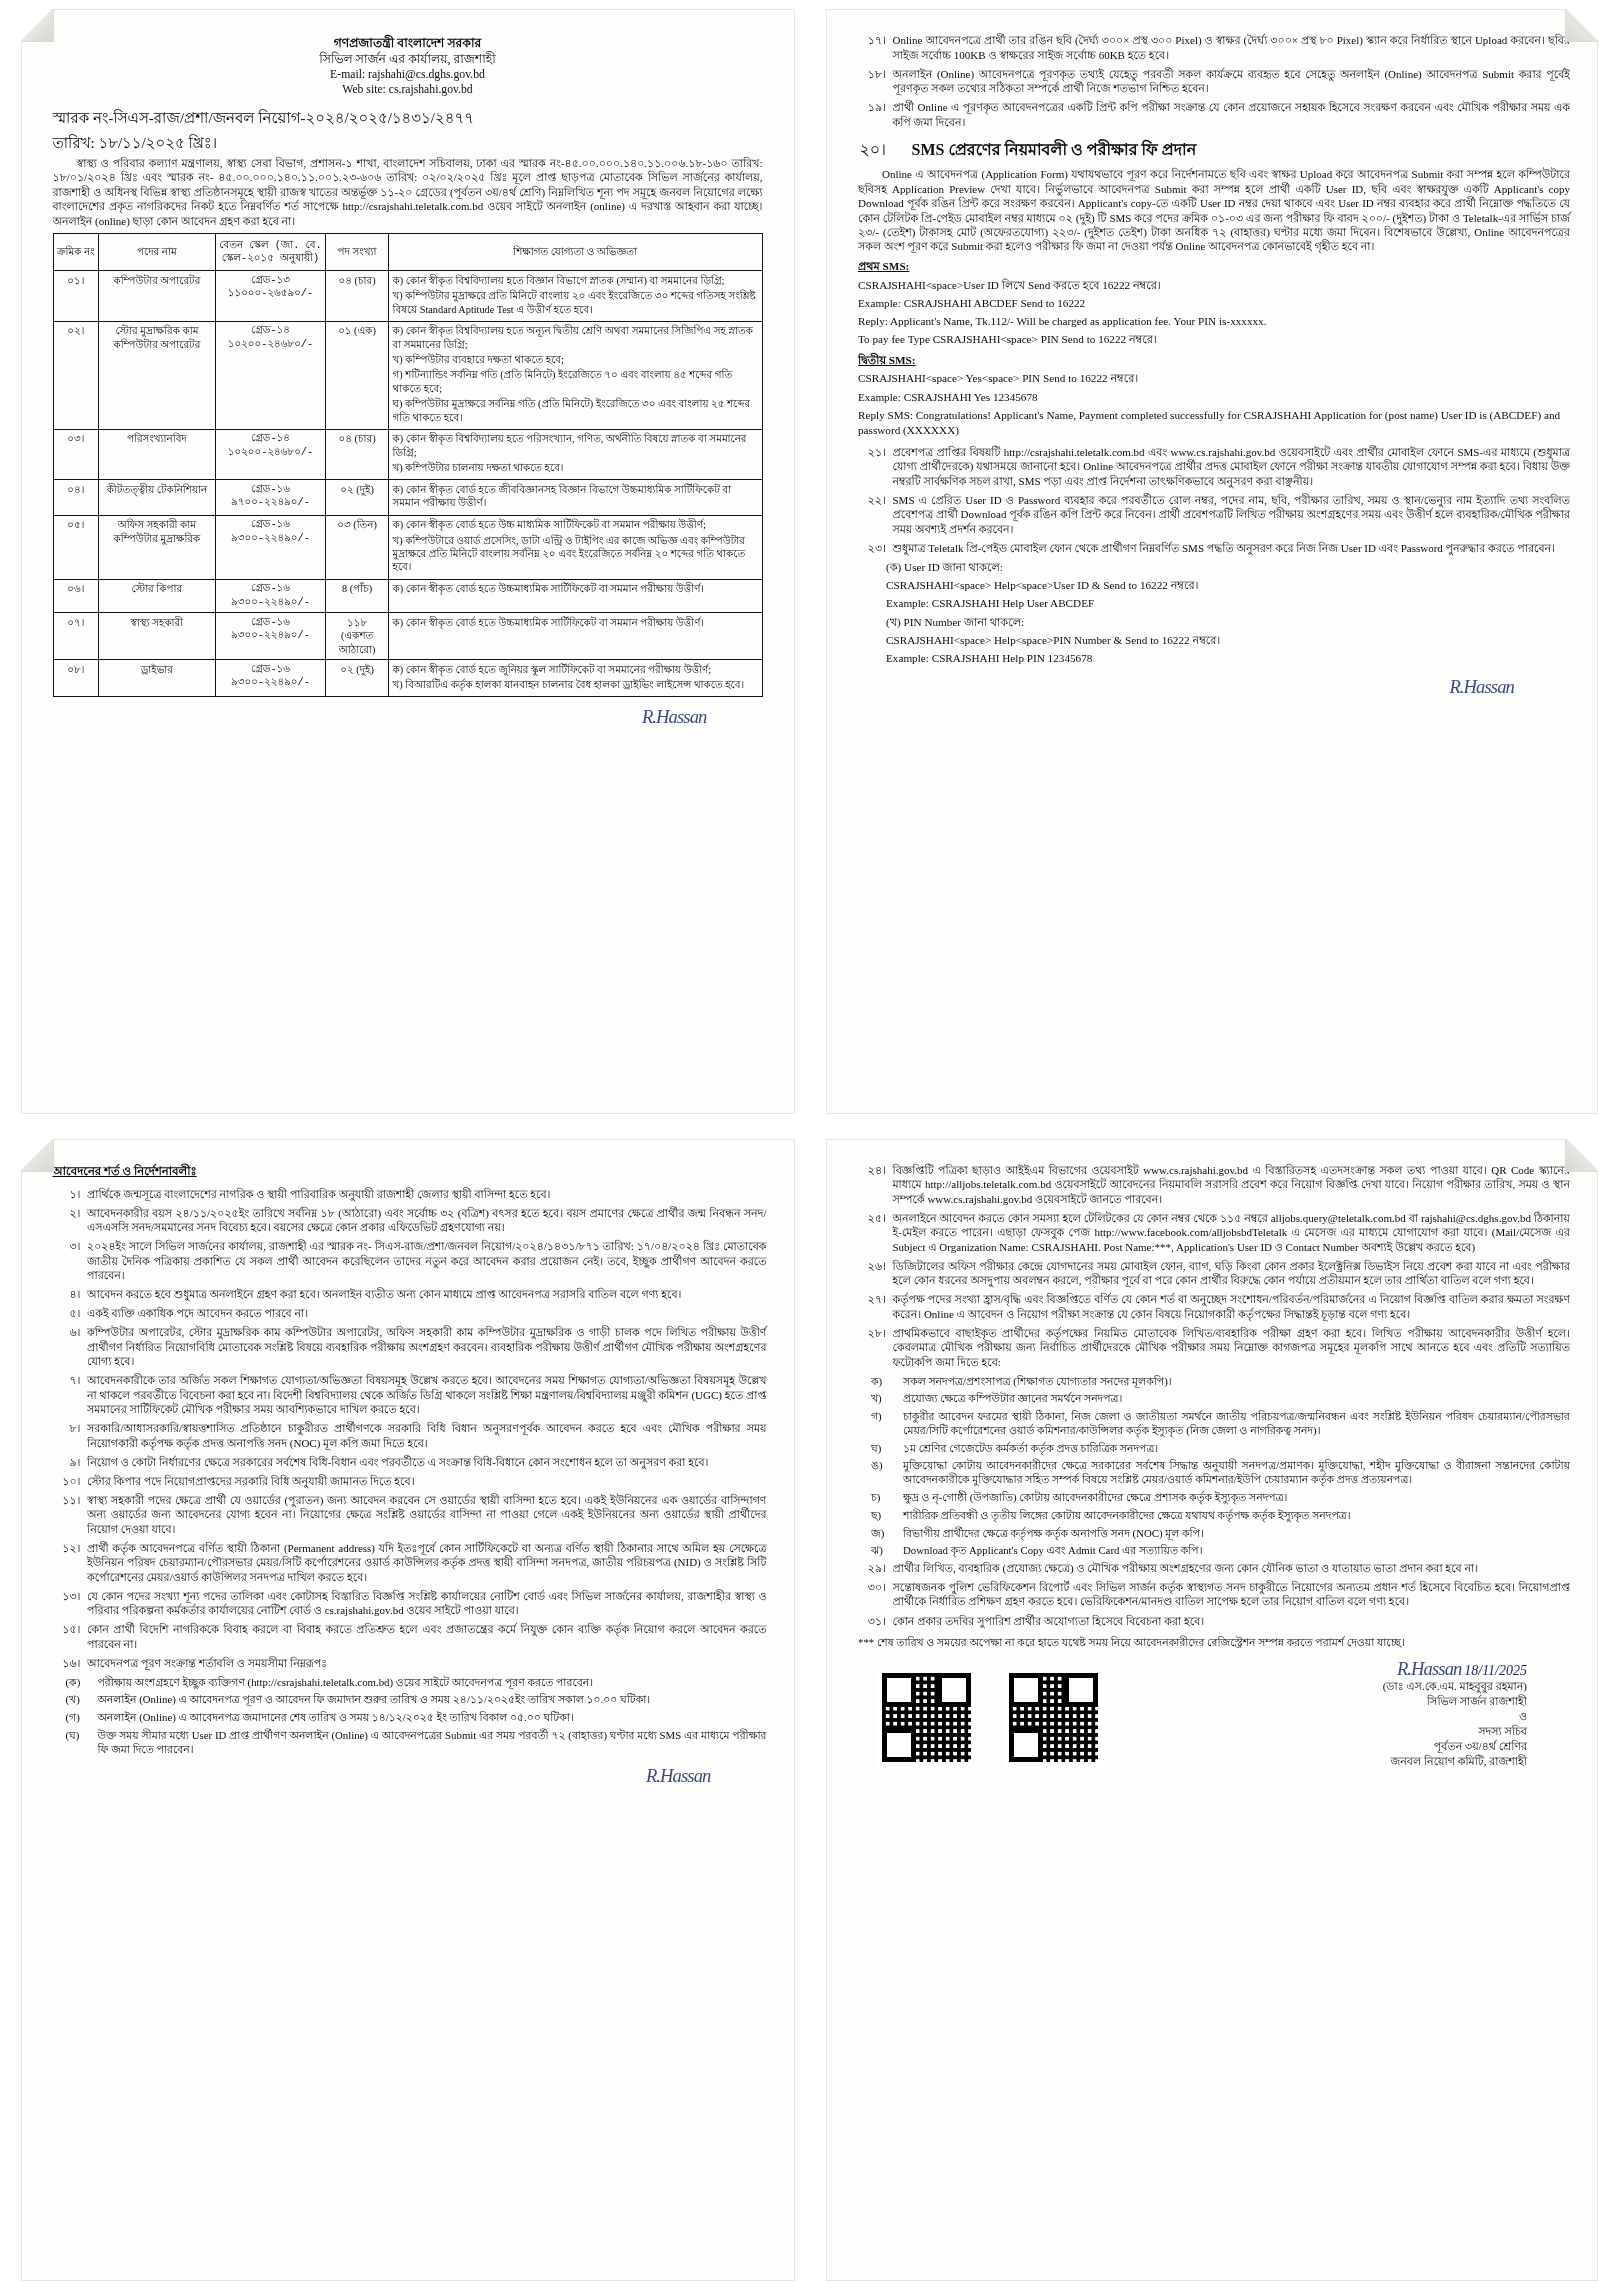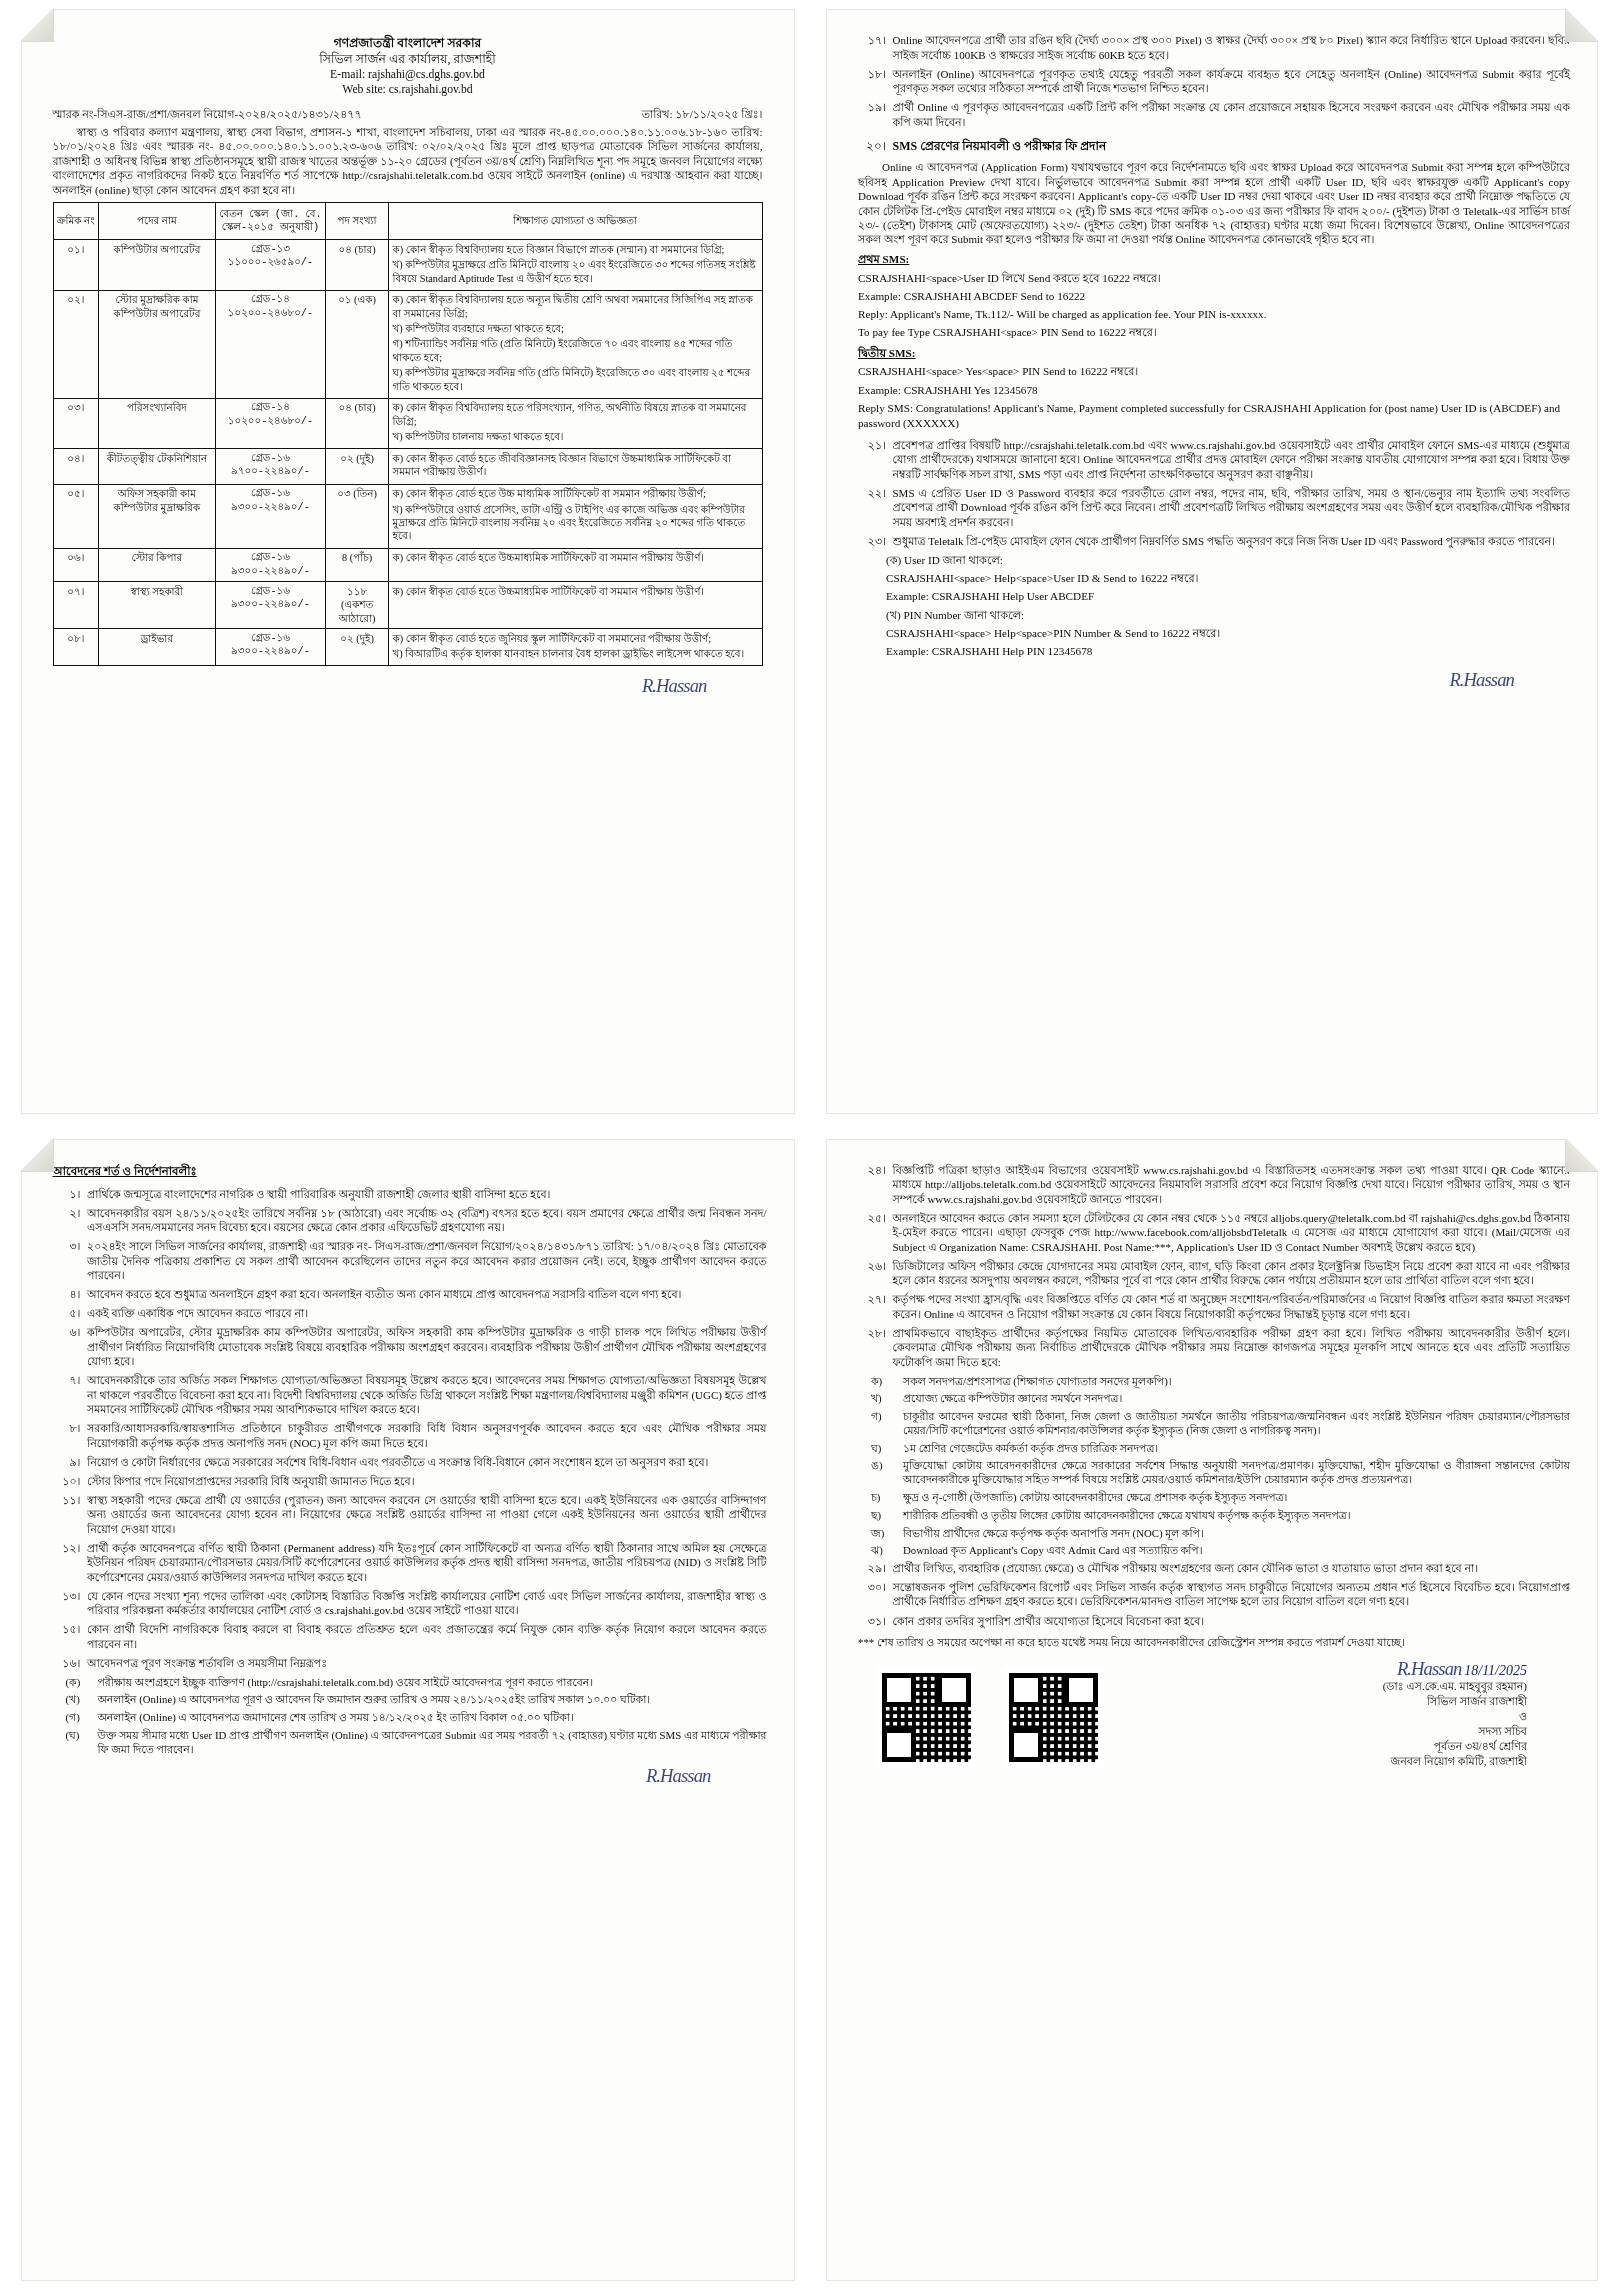--- a/index.html
+++ b/index.html
@@ -44,22 +44,23 @@
 
   .ctr { text-align: center; }
 
   .hdr-line { font-size: 12.3px; line-height: 16px; }
   .hdr-line.b { font-weight: bold; }
   .hdr-mail { font-size: 11.7px; line-height: 15px; }
 
   .memo-row {
     display: flex;
     justify-content: space-between;
-    font-size: 11px;
+    font-size: 15px;
     margin-top: 8.4px;
+    flex-direction: column;
   }
   .title {
     text-align: center;
     font-weight: bold;
     font-size: 13px;
     text-decoration: underline;
     margin: 5.6px 0 6.5px 0;
   }
   .para {
     font-size: 11px;
@@ -373,21 +374,21 @@
         <li>
           <span class="num">১৮।</span>
           <span class="txt">অনলাইন (Online) আবেদনপত্রে পূরণকৃত তথ্যই যেহেতু পরবর্তী সকল কার্যক্রমে ব্যবহৃত হবে সেহেতু অনলাইন (Online) আবেদনপত্র Submit করার পূর্বেই পূরণকৃত সকল তথ্যের সঠিকতা সম্পর্কে প্রার্থী নিজে শতভাগ নিশ্চিত হবেন।</span>
         </li>
         <li>
           <span class="num">১৯।</span>
           <span class="txt">প্রার্থী Online এ পূরণকৃত আবেদনপত্রের একটি প্রিন্ট কপি পরীক্ষা সংক্রান্ত যে কোন প্রয়োজনে সহায়ক হিসেবে সংরক্ষণ করবেন এবং মৌখিক পরীক্ষার সময় এক কপি জমা দিবেন।</span>
         </li>
       </ul>
 
-    <div style="display:flex;font-size:12px;font-weight:bold;margin:7.5px 0 3.7px 0;">
+    <div style="display:flex;font-size:16px;font-weight:bold;margin:7.5px 0 3.7px 0;gap:19px;">
       <span style="width:28px;text-align:right;padding-right:6.5px;font-weight:normal;">২০।</span>
       <span>SMS প্রেরণের নিয়মাবলী ও পরীক্ষার ফি প্রদান</span>
     </div>
 
     <div class="indentp">Online এ আবেদনপত্র (Application Form) যথাযথভাবে পূরণ করে নির্দেশনামতে ছবি এবং স্বাক্ষর Upload করে আবেদনপত্র Submit করা সম্পন্ন হলে কম্পিউটারে ছবিসহ Application Preview দেখা যাবে। নির্ভুলভাবে আবেদনপত্র Submit করা সম্পন্ন হলে প্রার্থী একটি User ID, ছবি এবং স্বাক্ষরযুক্ত একটি Applicant's copy Download পূর্বক রঙিন প্রিন্ট করে সংরক্ষণ করবেন। Applicant's copy-তে একটি User ID নম্বর দেয়া থাকবে এবং User ID নম্বর ব্যবহার করে প্রার্থী নিম্নোক্ত পদ্ধতিতে যে কোন টেলিটক প্রি-পেইড মোবাইল নম্বর মাধ্যমে ০২ (দুই) টি SMS করে পদের ক্রমিক ০১-০৩ এর জন্য পরীক্ষার ফি বাবদ ২০০/- (দুইশত) টাকা ও Teletalk-এর সার্ভিস চার্জ ২৩/- (তেইশ) টাকাসহ মোট (অফেরতযোগ্য) ২২৩/- (দুইশত তেইশ) টাকা অনধিক ৭২ (বাহাত্তর) ঘণ্টার মধ্যে জমা দিবেন। বিশেষভাবে উল্লেখ্য, Online আবেদনপত্রের সকল অংশ পূরণ করে Submit করা হলেও পরীক্ষার ফি জমা না দেওয়া পর্যন্ত Online আবেদনপত্র কোনভাবেই গৃহীত হবে না।</div>
 
     <div class="smshead smsblock">প্রথম SMS:</div>
     <div id="sms1">
         <div class="smsblock">CSRAJSHAHI&lt;space&gt;User ID লিখে Send করতে হবে 16222 নম্বরে।</div>
         <div class="smsblock">Example: CSRAJSHAHI ABCDEF Send to 16222</div>

